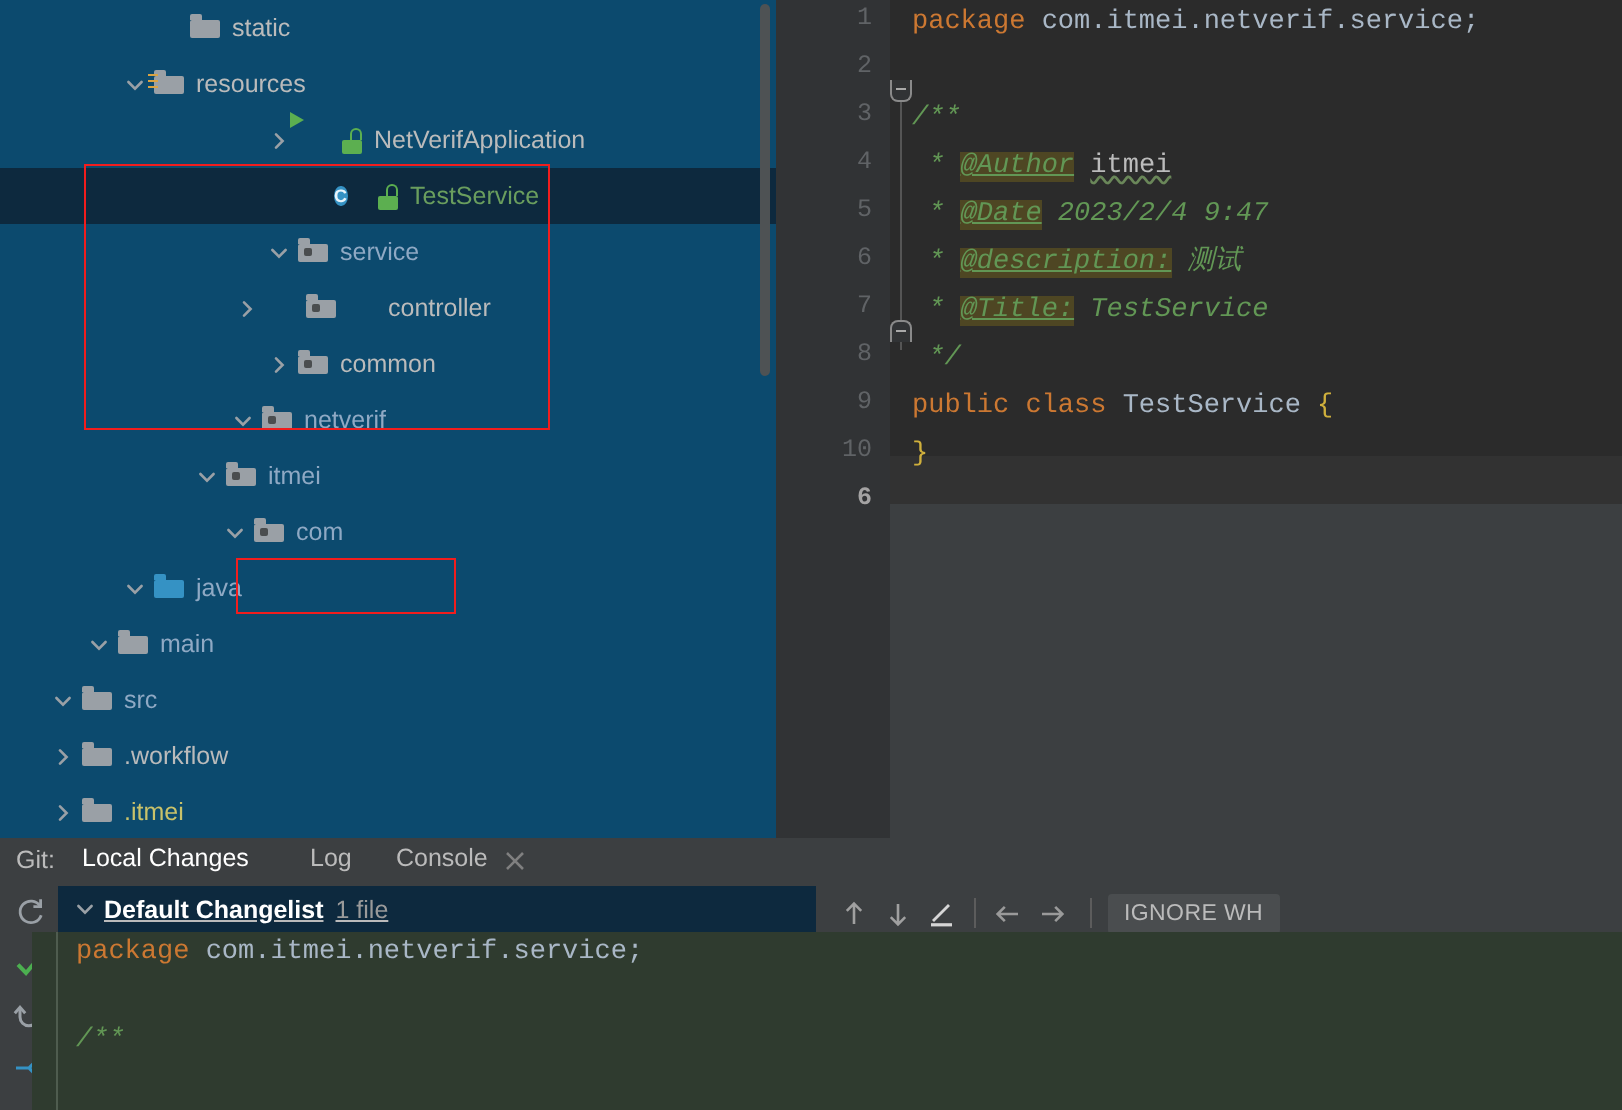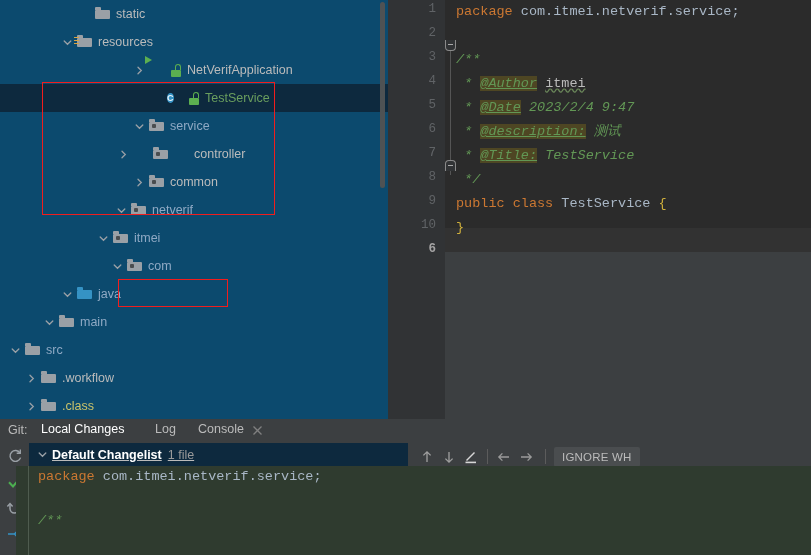--- a/index.html
+++ b/index.html
@@ -248,21 +248,21 @@
         </div>
         <div class="row" style="padding-left: 44px;">
           <span class="arrow">
             <svg width="11" height="11" viewBox="0 0 11 11">
               <path d="M2.2 4 L5.5 7.3 L8.8 4" stroke="#9aa0a6" stroke-width="1.3" fill="none" stroke-linecap="round"></path>
             </svg>
           </span>
           <span class="ficon"><span class="folder"><span class="tab"></span><span class="body"></span></span></span>
           <span class="lbl blue">main</span>
         </div>
-        <div class="row" style="padding-left: 10px;">
+        <div class="row" style="padding-left: 26px;">
           <span class="arrow">
             <svg width="11" height="11" viewBox="0 0 11 11">
               <path d="M2.2 4 L5.5 7.3 L8.8 4" stroke="#9aa0a6" stroke-width="1.3" fill="none" stroke-linecap="round"></path>
             </svg>
           </span>
           <span class="ficon"><span class="folder"><span class="tab"></span><span class="body"></span></span></span>
           <span class="lbl blue">src</span>
         </div>
         <div class="row" style="padding-left: 26px;">
           <span class="arrow">
@@ -273,21 +273,21 @@
           <span class="ficon"><span class="folder"><span class="tab"></span><span class="body"></span></span></span>
           <span class="lbl plain">.workflow</span>
         </div>
         <div class="row" style="padding-left: 26px;">
           <span class="arrow">
             <svg width="11" height="11" viewBox="0 0 11 11">
               <path d="M4 2.2 L7.3 5.5 L4 8.8" stroke="#9aa0a6" stroke-width="1.3" fill="none" stroke-linecap="round"></path>
             </svg>
           </span>
           <span class="ficon"><span class="folder"><span class="tab"></span><span class="body"></span></span></span>
-          <span class="lbl yellowish">.class</span>
+          <span class="lbl yellowish">.itmei</span>
         </div>
     <div class="tscroll"></div>
       </div>
 
     <div class="redbox" style="left:42px; top:82px; width:233px; height:133px;"></div>
     <div class="redbox" style="left:118px; top:279px; width:110px; height:28px;"></div>
 
     <div class="editor">
       <div class="curline"></div>
       <div class="editor-rightpad"></div>

